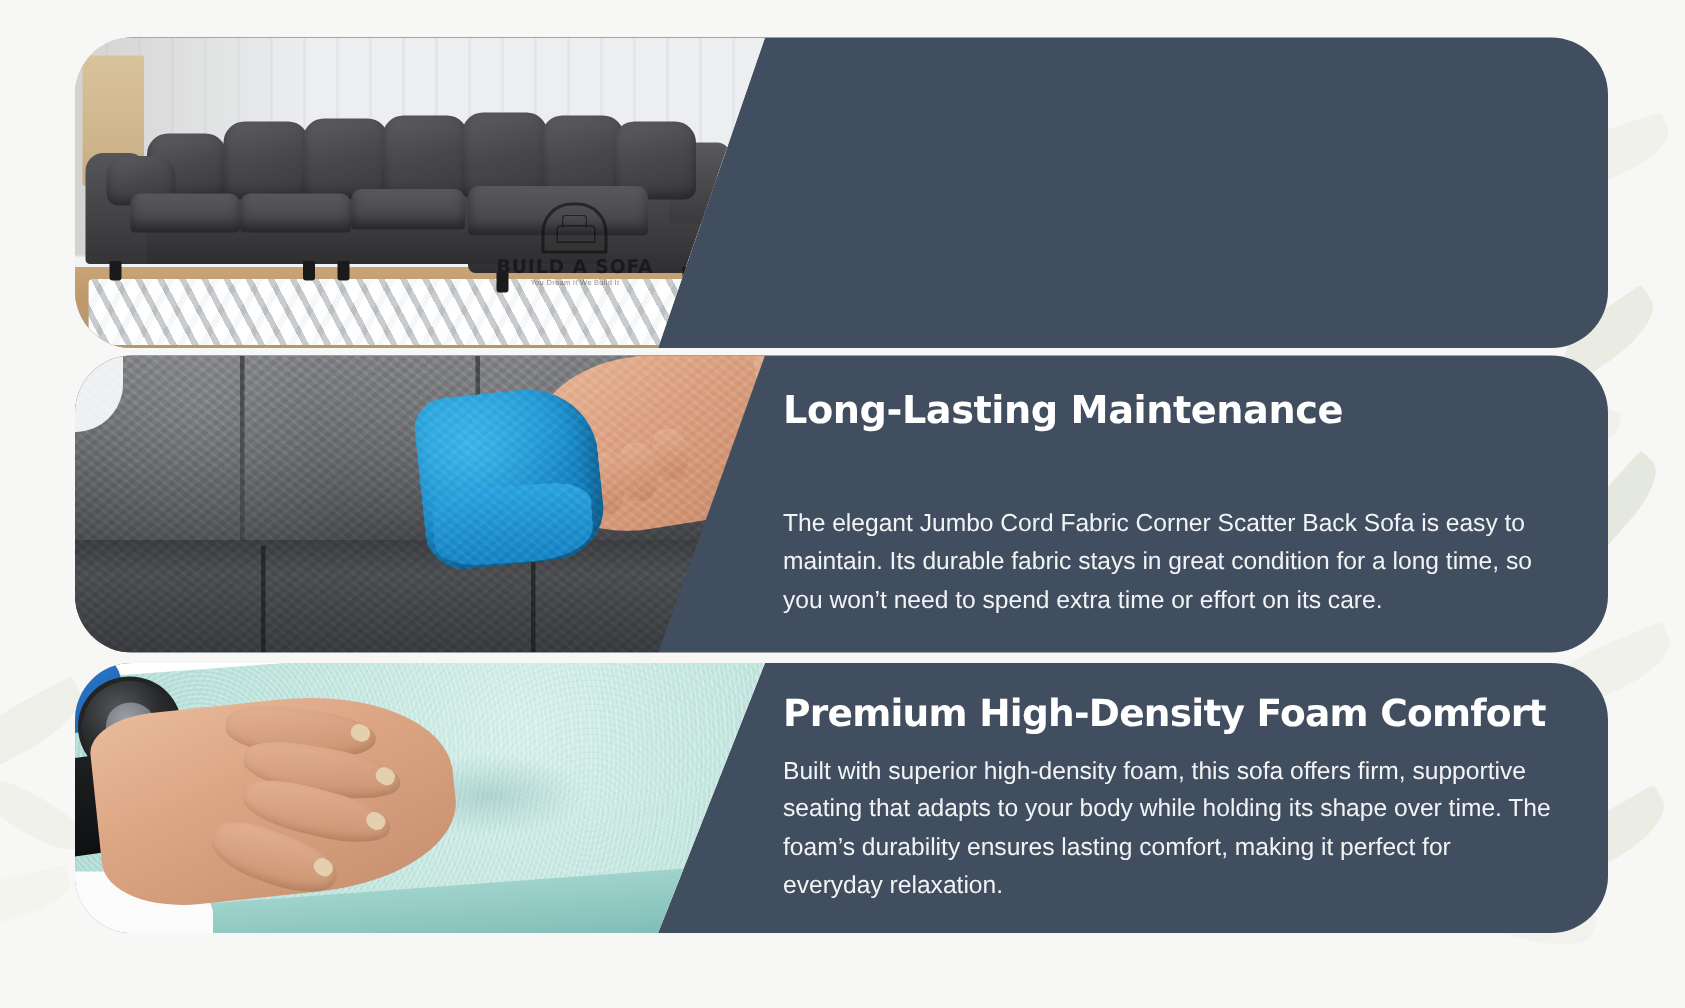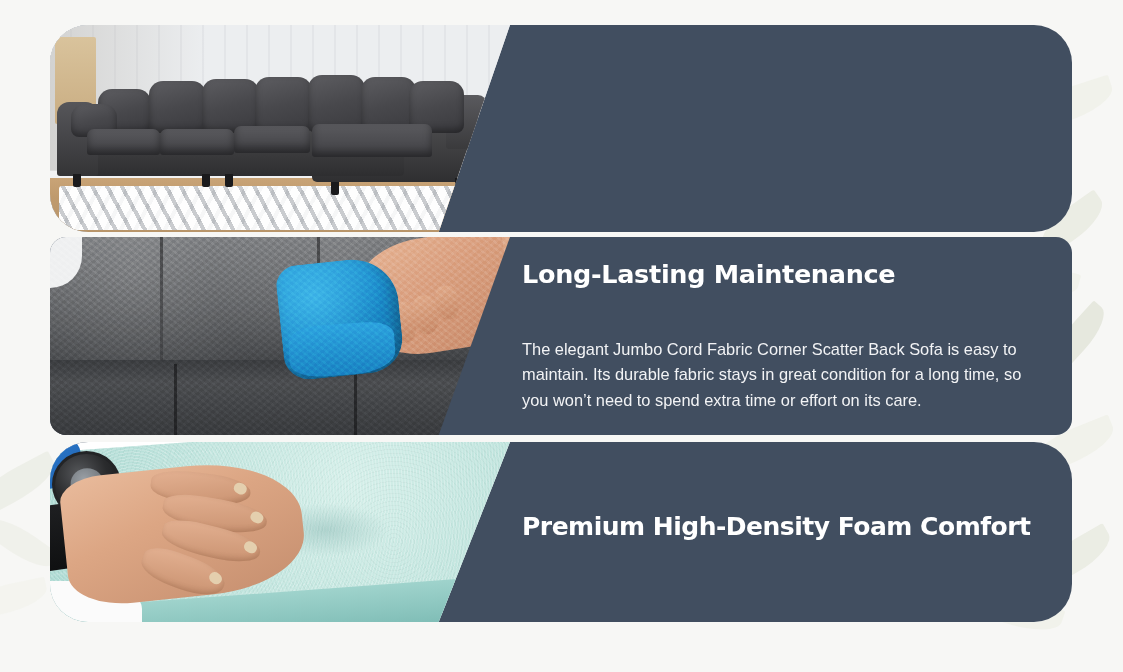--- a/index.html
+++ b/index.html
@@ -60,21 +60,21 @@
     width: 1022px;
     border-radius: 38px;
     overflow: hidden;
     background: #414e60;
   }
   .card-1 { top: 0;   height: 207px; }
   .card-2 { top: 212; height: 198px; }
   .card-3 { top: 417px; height: 180px; }
 
   
-  .card-2 { top: 212px; height: 198px; border-radius: 16px; }
+  .card-2 { top: 212px; height: 198px; }
 
   
   .photo {
     position: absolute;
     left: 0;
     top: 0;
     width: 460px;
     height: 100%;
     overflow: hidden;
     clip-path: polygon(0 0, 100% 0, 84.5% 100%, 0 100%);
@@ -476,20 +476,25 @@
           <div class="seat" style="left:40%; top:49%; width:16.5%; height:13%;"></div>
           <div class="seat" style="left:57%; top:48%; width:26%; height:16%;"></div>
 
           <div class="leg" style="left:5%;  top:72%;"></div>
           <div class="leg" style="left:33%; top:72%;"></div>
           <div class="leg" style="left:38%; top:72%;"></div>
           <div class="leg" style="left:61%; top:76%;"></div>
           <div class="leg" style="left:88%; top:74%;"></div>
         </div>
 
+        <div class="watermark">
+          <div class="wm-icon"></div>
+          <div class="wm-name">BUILD A SOFA</div>
+          <div class="wm-tag">You Dream It We Build It</div>
+        </div>
       </div>
     </div>
 
   </div>
 
   <div class="card card-2">
 
     <div class="photo">
       <div class="sofa2">
         <div class="s2-backrest"></div>
@@ -549,16 +554,17 @@
             </div>
           <div class="f3" style="left:30%; top:68%; width:36%; height:26%; transform:rotate(26deg);">
               <span class="nail"></span>
             </div>
         </div>
       </div>
     </div>
 
     <div class="copy">
       <div class="heading">Premium High-Density Foam Comfort</div>
+      <div class="body-copy">Built with superior high-density foam, this sofa offers firm, supportive seating that adapts to your body while holding its shape over time. The foam’s durability ensures lasting comfort, making it perfect for everyday relaxation.</div>
     </div>
   </div>
 
 </div>
 
 </body></html>

